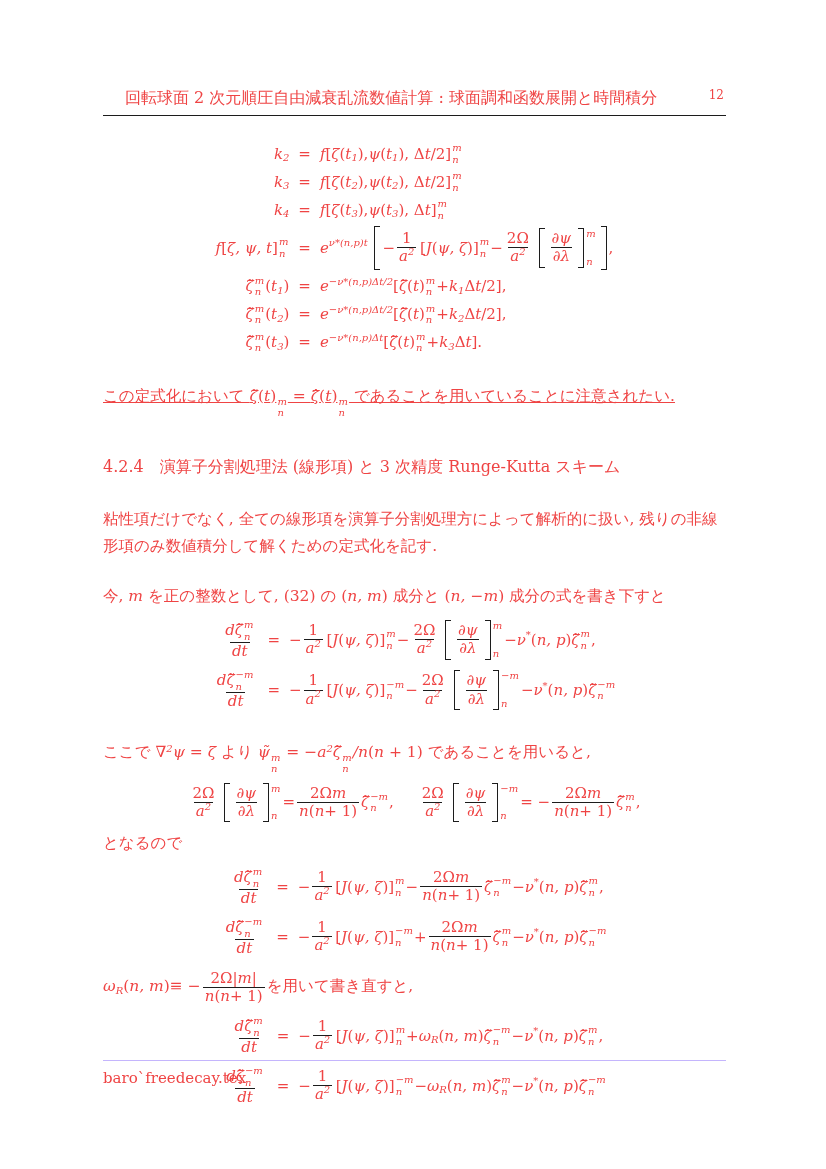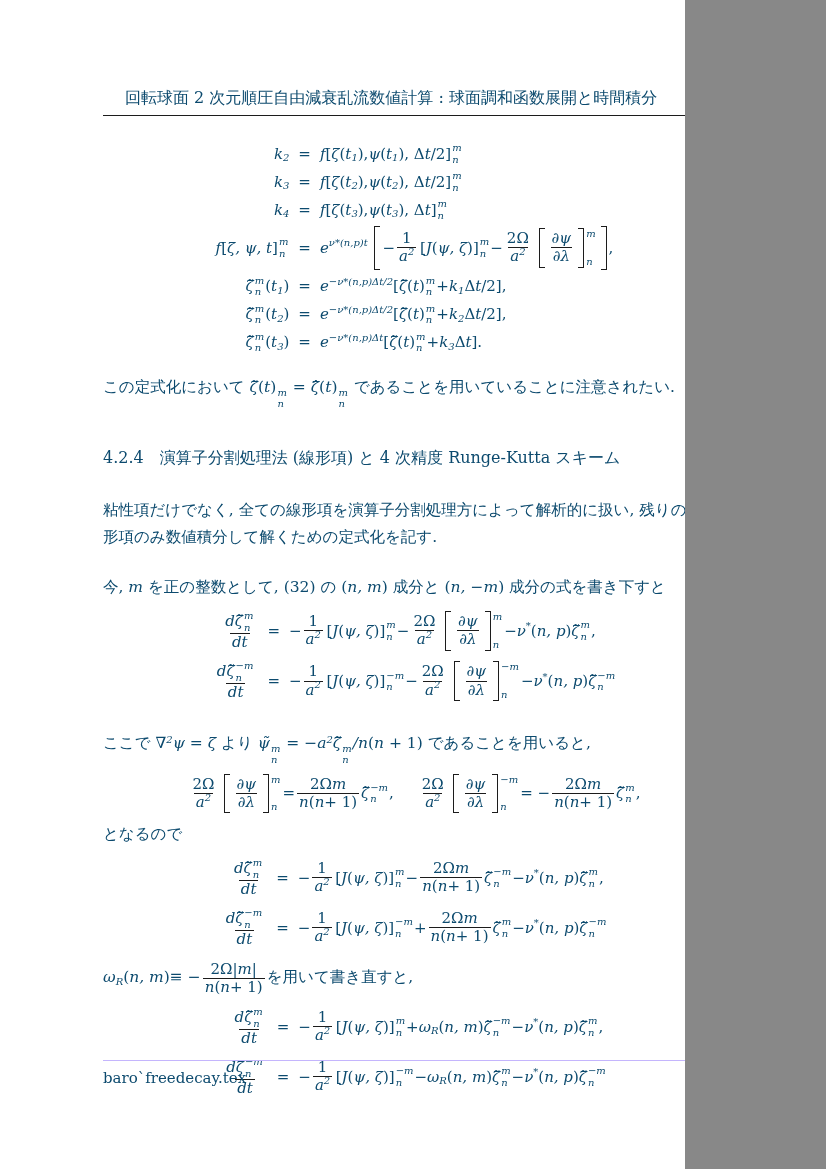--- a/index.html
+++ b/index.html
@@ -1,30 +1,30 @@
 <!DOCTYPE html>
 <html><head>
 <meta charset="utf-8">
 <style>
   html,body{margin:0;padding:0;background:#888;}
-  .page{position:relative;width:685px;height:1169px;background:#ffffff;overflow:hidden;
-        font-family:"DejaVu Serif","Liberation Serif",serif;color:#0c4a6e;}
+  .page{position:relative;width:826px;height:1169px;background:#ffffff;overflow:hidden;
+        font-family:"DejaVu Serif","Liberation Serif",serif;color:#ef4444;}
   .content{position:absolute;left:103px;top:88px;width:623px;}
   
   .hdr{position:relative;border-bottom:1px solid #1c1c1c;padding-bottom:7px;height:20px;}
   .hdr-title{position:absolute;left:22px;top:0;font-size:16px;white-space:nowrap;}
   .hdr-page{position:absolute;right:2px;top:0;font-size:12px;font-weight:normal;}
   
   .ftr{position:absolute;left:103px;top:1060px;width:623px;border-top:1px solid #c4b5fd;
        padding-top:8px;display:flex;justify-content:space-between;font-size:15px;}
   
   .sec{margin-top:38px;font-weight:normal;font-size:16px;display:flex;gap:16px;}
   
   .para{font-size:15.5px;line-height:1.8;}
-  .p-note{margin-top:20px;}
+  .p-note{margin-top:29px;text-decoration:underline;}
   .p-visc{margin-top:28px;}
   .p-now{margin-top:22px;}
   .p-here{margin-top:28px;}
   .p-thus{margin-top:8px;}
   .p-ros{margin-top:12px;display:flex;align-items:center;flex-wrap:wrap;}
   
   .eqs{display:grid;grid-template-columns:auto auto auto;justify-content:center;
        align-items:center;font-size:15px;}
   .b-rk{margin-top:26px;row-gap:5px;}
   .b-lin{margin-top:8px;row-gap:9px;}
@@ -319,21 +319,21 @@
     <div class="para p-note"><span class="mr">この定式化において </span><span class="mi">ζ̃</span><span class="mr">(</span><span class="mi">t</span><span class="mr">)</span><span class="ss">
           <span class="u"><span class="mi">m</span></span>
           <span class="d"><span class="mi">n</span></span>
         </span><span class="mr"> = </span><span class="mi">ζ̂</span><span class="mr">(</span><span class="mi">t</span><span class="mr">)</span><span class="ss">
           <span class="u"><span class="mi">m</span></span>
           <span class="d"><span class="mi">n</span></span>
         </span><span class="mr"> であることを用いていることに注意されたい.</span></div>
 
     <div class="sec">
       <span>4.2.4</span>
-      <span>演算子分割処理法 (線形項) と 4 次精度 Runge-Kutta スキーム</span>
+      <span>演算子分割処理法 (線形項) と 3 次精度 Runge-Kutta スキーム</span>
     </div>
 
     <div class="para p-visc"><span class="mr">粘性項だけでなく, 全ての線形項を演算子分割処理方によって解析的に扱い, 残りの非線形項のみ数値積分して解くための定式化を記す.</span></div>
 
     <div class="para p-now"><span class="mr">今, </span><span class="mi">m</span><span class="mr"> を正の整数として, (32) の (</span><span class="mi">n, m</span><span class="mr">) 成分と (</span><span class="mi">n, −m</span><span class="mr">) 成分の式を書き下すと</span></div>
 
     <div class="eqs b-lin">
         <span class="el">
           <span class="frac">
             <span class="num">

